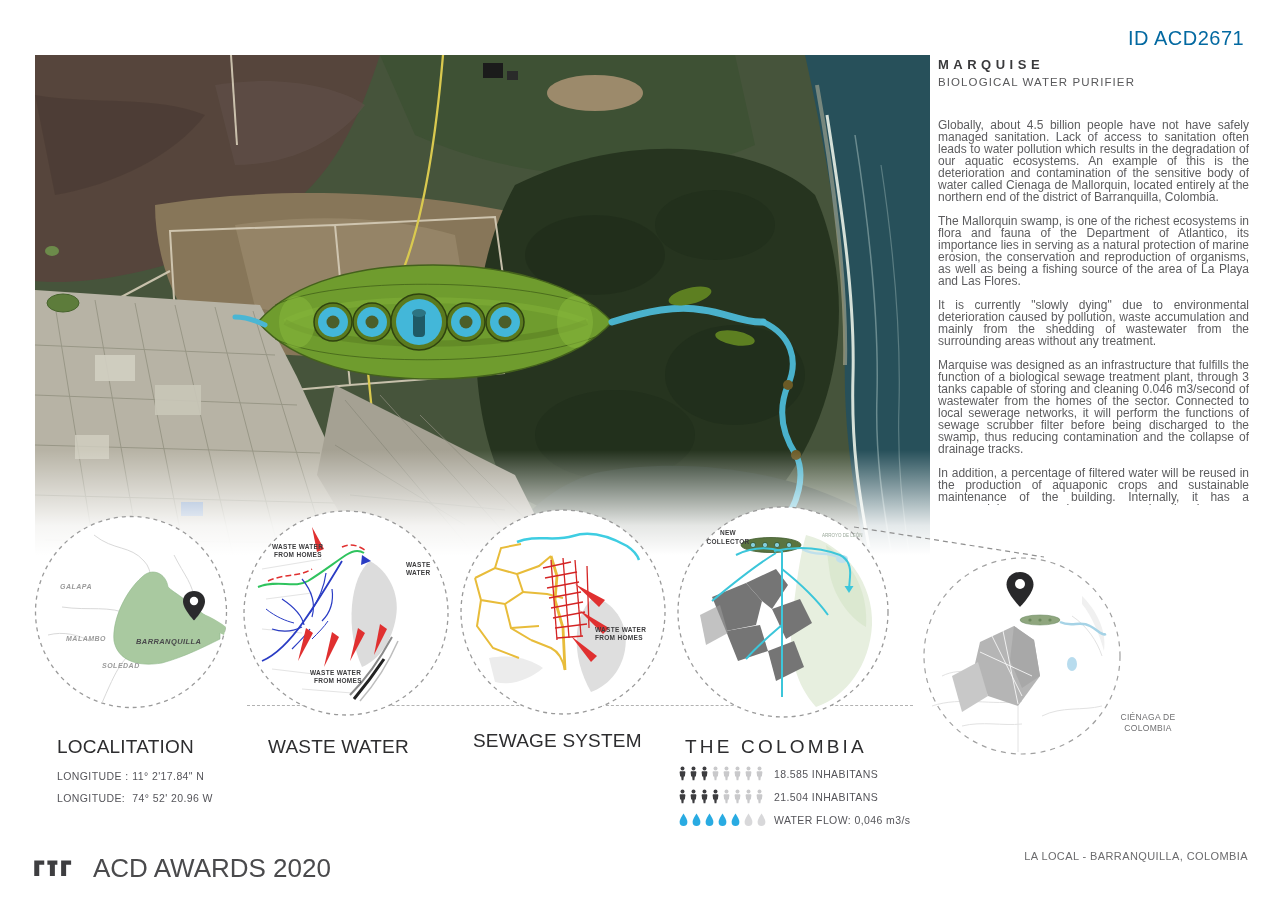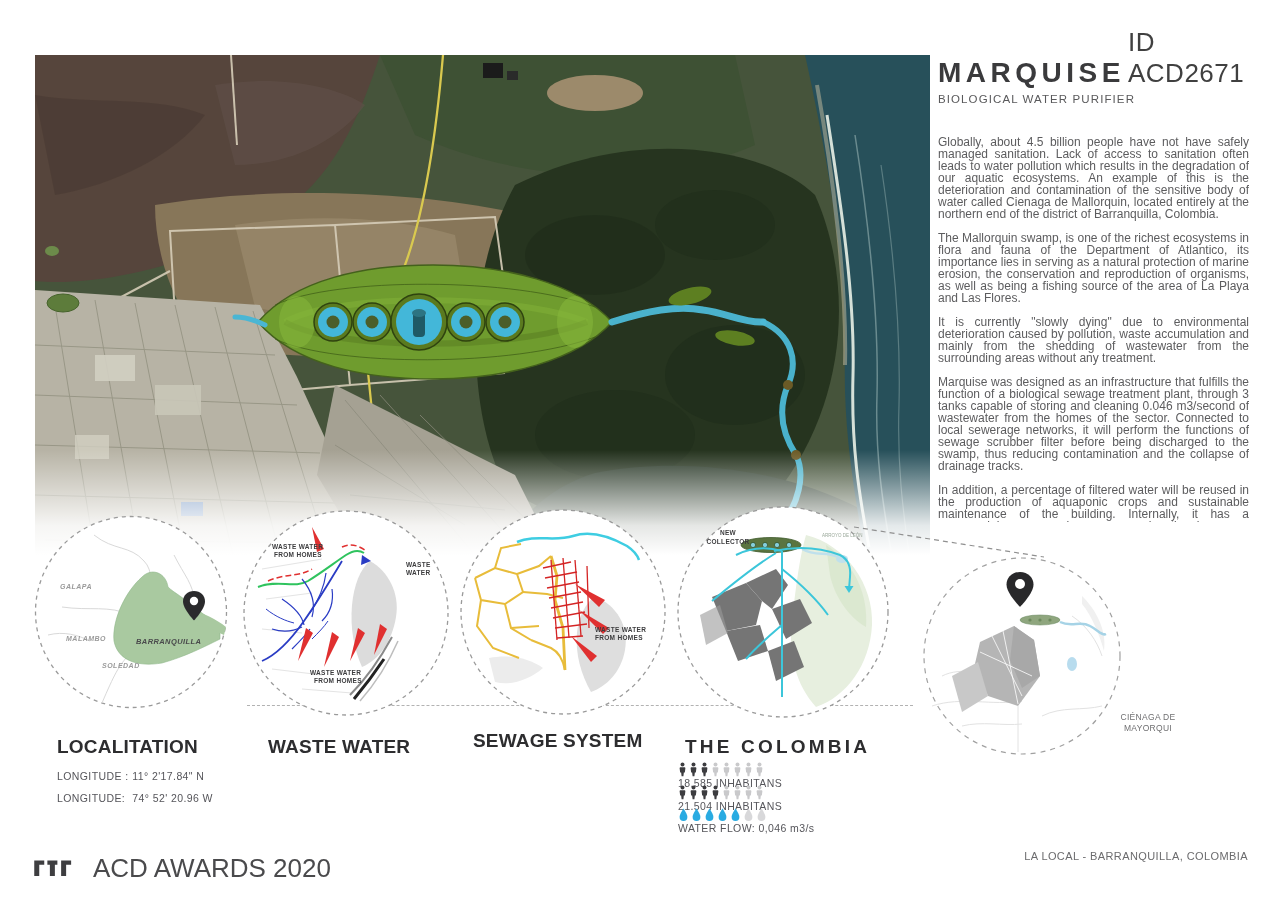--- a/index.html
+++ b/index.html
@@ -2,46 +2,46 @@
 <html><head>
 <meta charset="utf-8">
 <style>
   html,body{margin:0;padding:0;background:#ffffff;}
   .board{position:relative;width:1273px;height:900px;background:#fff;overflow:hidden;
          font-family:"Liberation Sans",sans-serif;color:#555;}
   .abs{position:absolute;}
   svg text{font-family:"Liberation Sans",sans-serif;}
 
   
-  .board-id{top:27px;left:1128px;width:120px;font-size:26px;color:#404040;letter-spacing:.5px;}
+  .board-id{top:27px;left:1128px;width:120px;font-size:20px;color:#0369a1;letter-spacing:.5px;}
 
   
   .aerial{left:35px;top:55px;width:895px;height:500px;}
   .map-fade{left:35px;top:450px;width:895px;height:105px;
             background:linear-gradient(to bottom,rgba(255,255,255,0) 0%,rgba(255,255,255,.88) 72%,#fff 100%);}
 
   
   .col{left:938px;top:57px;width:311px;}
-  .col h1{margin:0;font-size:28px;font-weight:bold;letter-spacing:4.5px;color:#3a3a3c;}
+  .col h1{margin:0;font-size:13px;font-weight:bold;letter-spacing:4.5px;color:#3a3a3c;}
   .col h2{margin:4px 0 0;font-size:11.5px;font-weight:normal;letter-spacing:1.1px;color:#59595b;}
   .paras{margin-top:31px;height:386px;overflow:hidden;}
   .paras p{margin:0 0 12px;font-size:12px;line-height:12px;text-align:justify;color:#5c5c5e;}
 
   
   .circle-panel{border-radius:50%;}
 
   
-  .hd{font-weight:bold;font-size:19px;color:#2d2d2f;letter-spacing:.2px;}
+  .hd{font-weight:normal;font-size:19px;color:#2d2d2f;letter-spacing:.2px;}
   .hd-sp{letter-spacing:3.2px;}
   .coord{font-size:10.5px;color:#55555a;letter-spacing:.4px;}
   .coord .lbl{display:inline-block;min-width:72px;}
   .legend-row{display:flex;align-items:center;height:22px;}
   .dash{display:inline-block;width:64px;border-top:2.5px dashed #999;margin-right:14px;}
   .legend-label{font-size:10.5px;color:#55555a;letter-spacing:.6px;}
-  .pic-row{display:flex;align-items:flex-start;height:23px;flex-direction:column;}
+  .pic-row{display:flex;align-items:center;height:23px;}
   .pic-icons{display:flex;align-items:flex-end;gap:2px;width:96px;}
   .pic{display:inline-block;line-height:0;}
   .pic.person svg{width:9px;height:15px;}
   .pic.drop svg{width:11px;height:14px;}
   .pic-label{font-size:10.5px;color:#55555a;letter-spacing:.4px;}
 
   
   .logo-row{left:33px;top:853px;display:flex;align-items:center;gap:20px;}
   .logo-text{font-size:26px;color:#4a4a4c;letter-spacing:0;}
   .footer-right{left:1020px;top:850px;width:228px;font-size:11px;color:#6b6b6d;
@@ -388,21 +388,21 @@
       <path d="M138,66 C150,72 158,64 168,70 C176,74 180,80 184,78" stroke="#a6d3e6" stroke-width="2.5" fill="none"></path>
       <ellipse cx="150" cy="108" rx="5" ry="7" fill="#b8dcee"></ellipse>
       <g transform="translate(98,16)">
         <path d="M0 0 c-8 0 -13.5 5.6 -13.5 12.6 c0 9 13.5 22.4 13.5 22.4 c0 0 13.5 -13.4 13.5 -22.4 C13.5 5.6 8 0 0 0 z" fill="#28282a"></path>
         <circle cx="0" cy="12" r="5" fill="#fff"></circle>
       </g>
     </svg>
   </div>
   <div class="abs cienaga-label">
     <div>CIÉNAGA DE</div>
-    <div>MAYORQUI</div>
+    <div>COLOMBIA</div>
   </div>
 
   <div class="abs hd" style="left:57px;top:736px;">LOCALITATION</div>
   <div class="abs coord" style="left:57px;top:770px;">
     <span class="lbl">LONGITUDE :</span>
     <span>11° 2'17.84" N</span>
   </div>
   <div class="abs coord" style="left:57px;top:792px;">
     <span class="lbl">LONGITUDE:</span>
     <span>74° 52' 20.96 W</span>

